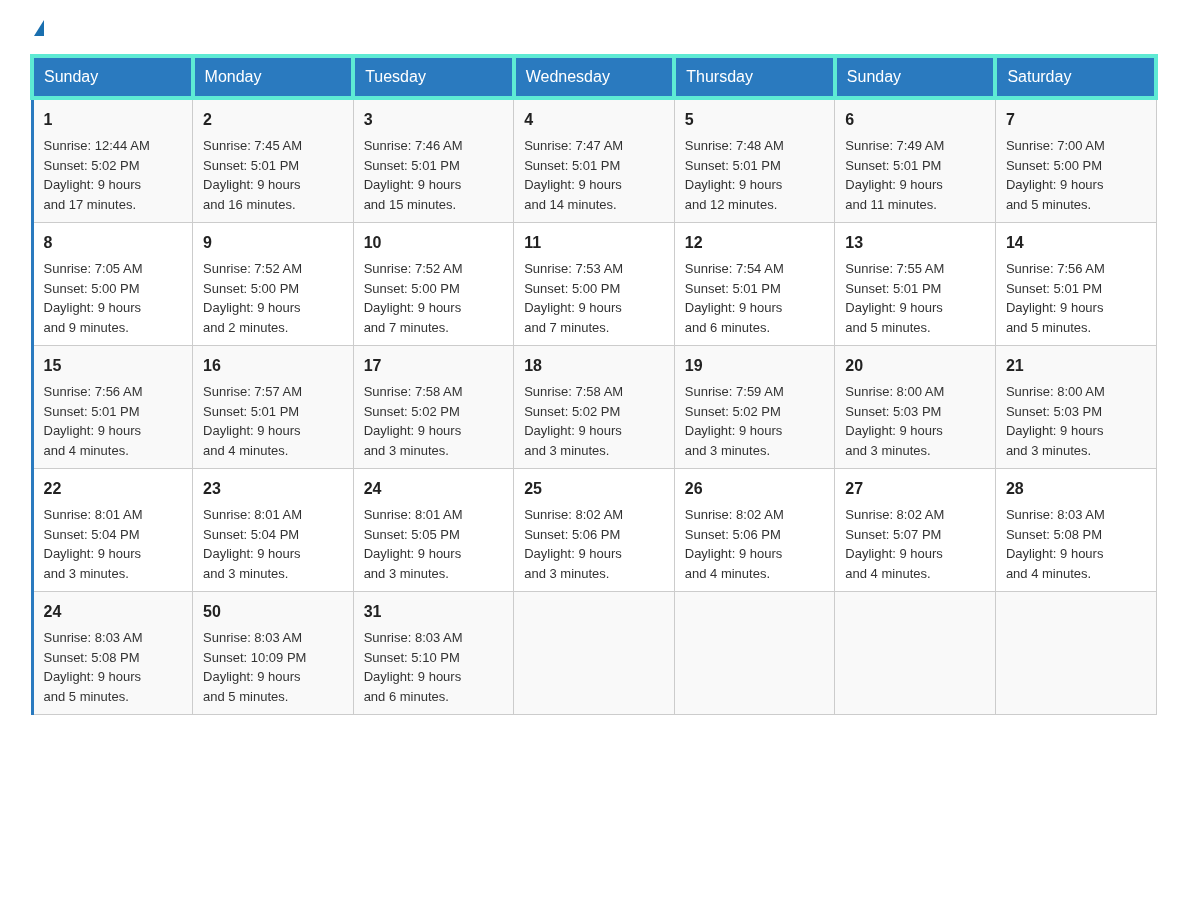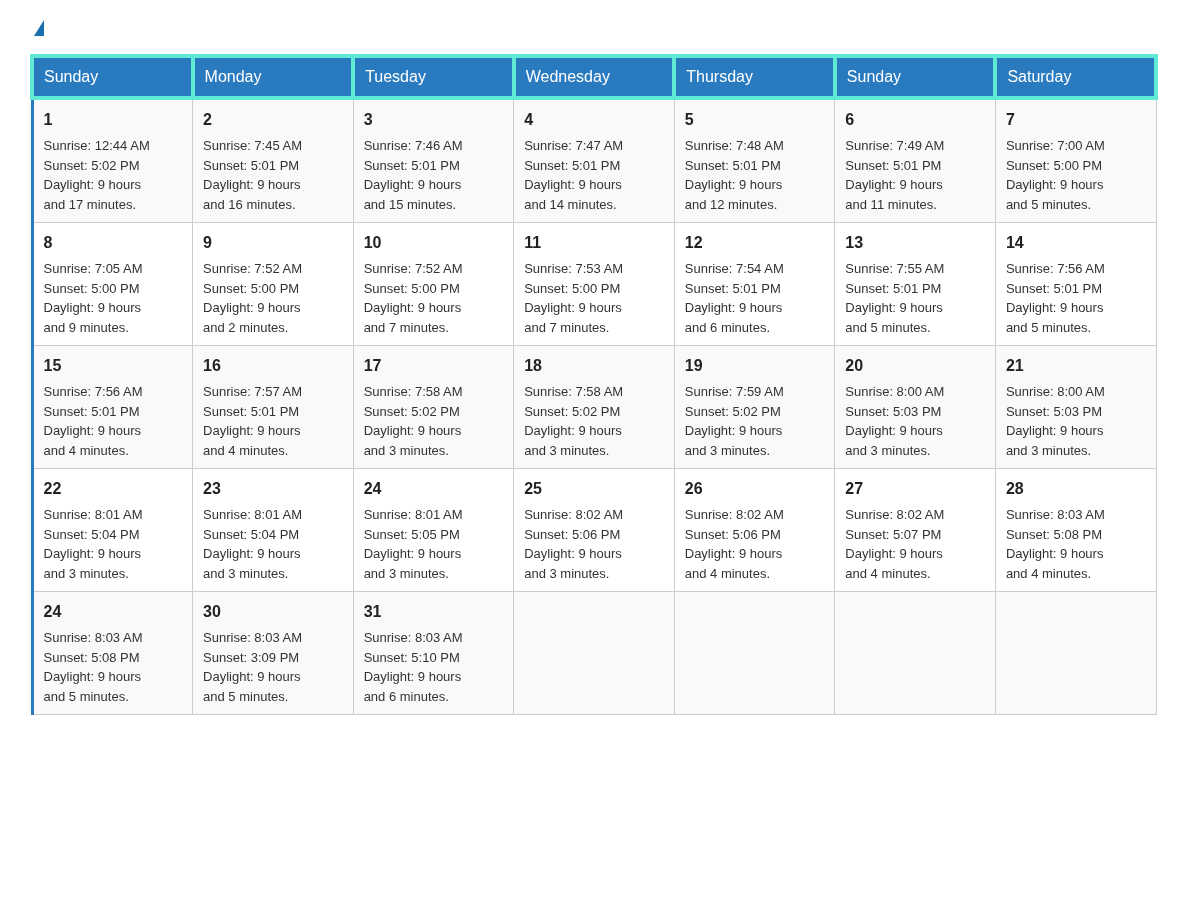--- a/index.html
+++ b/index.html
@@ -336,23 +336,23 @@
       </tr>
       <tr>
         <td>
           <span class="day-number">24</span>
           <div class="day-info">Sunrise: 8:03 AM</div>
           <div class="day-info">Sunset: 5:08 PM</div>
           <div class="day-info">Daylight: 9 hours</div>
           <div class="day-info">and 5 minutes.</div>
         </td>
         <td>
-          <span class="day-number">30</span>
+          <span class="day-number">50</span>
           <div class="day-info">Sunrise: 8:03 AM</div>
-          <div class="day-info">Sunset: 3:09 PM</div>
+          <div class="day-info">Sunset: 10:09 PM</div>
           <div class="day-info">Daylight: 9 hours</div>
           <div class="day-info">and 5 minutes.</div>
         </td>
         <td>
           <span class="day-number">31</span>
           <div class="day-info">Sunrise: 8:03 AM</div>
           <div class="day-info">Sunset: 5:10 PM</div>
           <div class="day-info">Daylight: 9 hours</div>
           <div class="day-info">and 6 minutes.</div>
         </td>

